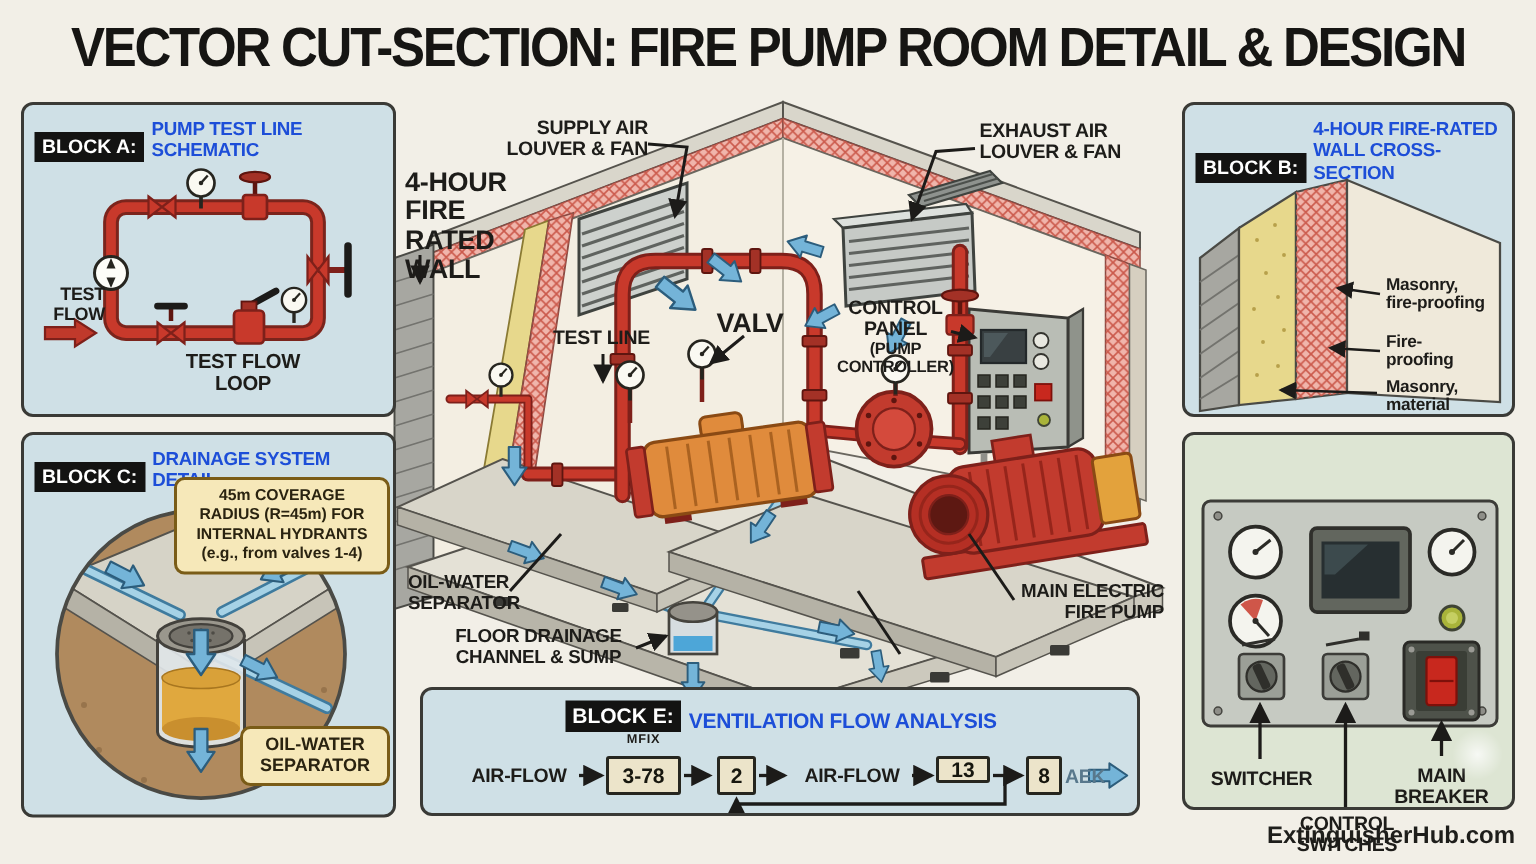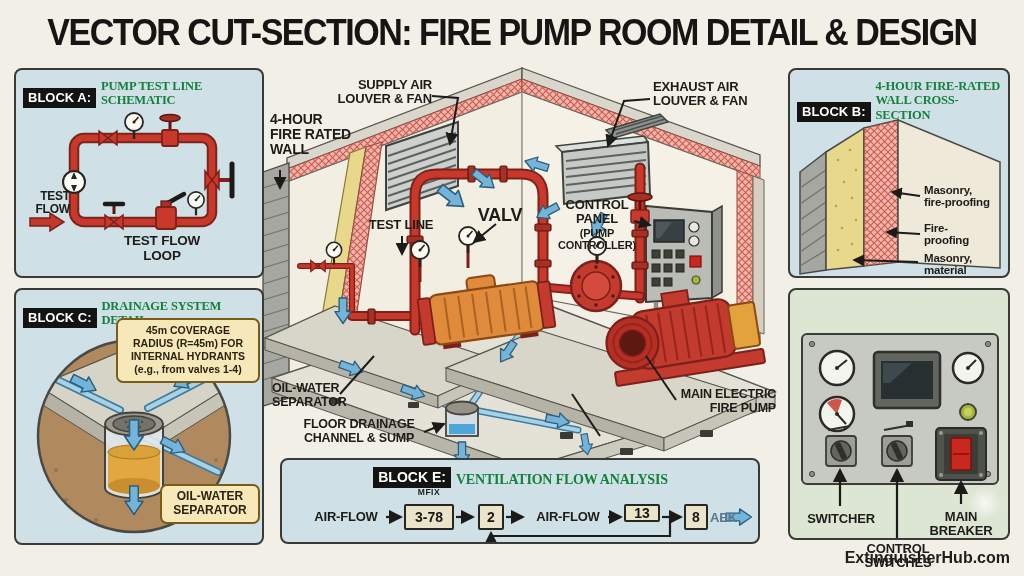--- a/index.html
+++ b/index.html
@@ -13,22 +13,22 @@
   .blue-bg{background:#cfe0e6;}
   .green-bg{background:#dde5d3;}
   .block-a{left:14px;top:68px;width:250px;height:210px;}
   .block-b{left:788px;top:68px;width:222px;height:210px;}
   .block-c{left:14px;top:288px;width:250px;height:257px;}
   .block-d{left:788px;top:288px;width:222px;height:252px;}
   .block-e{left:280px;top:458px;width:480px;height:86px;}
   .blk-head{display:flex;align-items:flex-end;padding:7px 6px 0 7px;gap:5px;}
   .blk-tag{background:#131312;color:#fff;font-weight:bold;font-size:13px;
     padding:2px 5px 3px 5px;white-space:nowrap;flex:0 0 auto;}
-  .blk-title{font-weight:bold;font-size:12.5px;color:#15803d;line-height:1.15;
-    white-space:pre-line;padding-top:2px;letter-spacing:-0.2px;font-family:Liberation Serif, serif;}
+  .blk-title{font-weight:bold;font-size:12.5px;color:#1d4ed8;line-height:1.15;
+    white-space:pre-line;padding-top:2px;letter-spacing:-0.2px;}
   .abs{position:absolute;}
   .lbl{position:absolute;font-weight:bold;color:#1d1c19;white-space:pre-line;
     line-height:1.08;letter-spacing:-0.2px;}
   .note{position:absolute;background:#f6e8b9;border:2px solid #7a5c17;border-radius:7px;
     color:#2a2310;font-weight:bold;text-align:center;white-space:pre-line;
     padding:4px 3px;box-sizing:border-box;}
   .ebox{position:absolute;background:#ece4ca;border:2px solid #26261f;border-radius:2px;
     font-weight:bold;font-size:14px;color:#17170f;display:flex;align-items:center;
     justify-content:center;box-sizing:border-box;}
   .watermark{position:absolute;right:14px;top:549px;font-size:16px;font-weight:bold;color:#1e1e1b;}
@@ -328,21 +328,21 @@
       <path d="M424,432 L444,424" marker-end="url(#ah)"></path>
       <path d="M676,400 L646,356"></path>
       <path d="M600,436 L572,394"></path>
     </g>
   </svg>
 
   <div class="lbl" style="left:300px;top:78px;width:132px;text-align:right;font-size:13px">SUPPLY AIR
 LOUVER &amp; FAN</div>
   <div class="lbl" style="left:653px;top:80px;width:135px;text-align:left;font-size:13px">EXHAUST AIR
 LOUVER &amp; FAN</div>
-  <div class="lbl" style="left:270px;top:112px;width:86px;text-align:left;font-size:14px">4-HOUR
+  <div class="lbl" style="left:270px;top:112px;width:86px;text-align:left;font-size:18px">4-HOUR
 FIRE RATED
 WALL</div>
   <div class="lbl" style="left:356px;top:218px;width:90px;text-align:center;font-size:13px">TEST LINE</div>
   <div class="lbl" style="left:470px;top:206px;width:60px;text-align:center;font-size:18px">VALV</div>
   <div class="lbl" style="left:562px;top:198px;width:70px;text-align:center;font-size:13px">CONTROL
 PANEL</div>
   <div class="lbl" style="left:552px;top:228px;width:90px;text-align:center;font-size:11px">(PUMP
 CONTROLLER)</div>
   <div class="lbl" style="left:272px;top:382px;width:86px;text-align:left;font-size:12.5px">OIL-WATER
 SEPARATOR</div>

